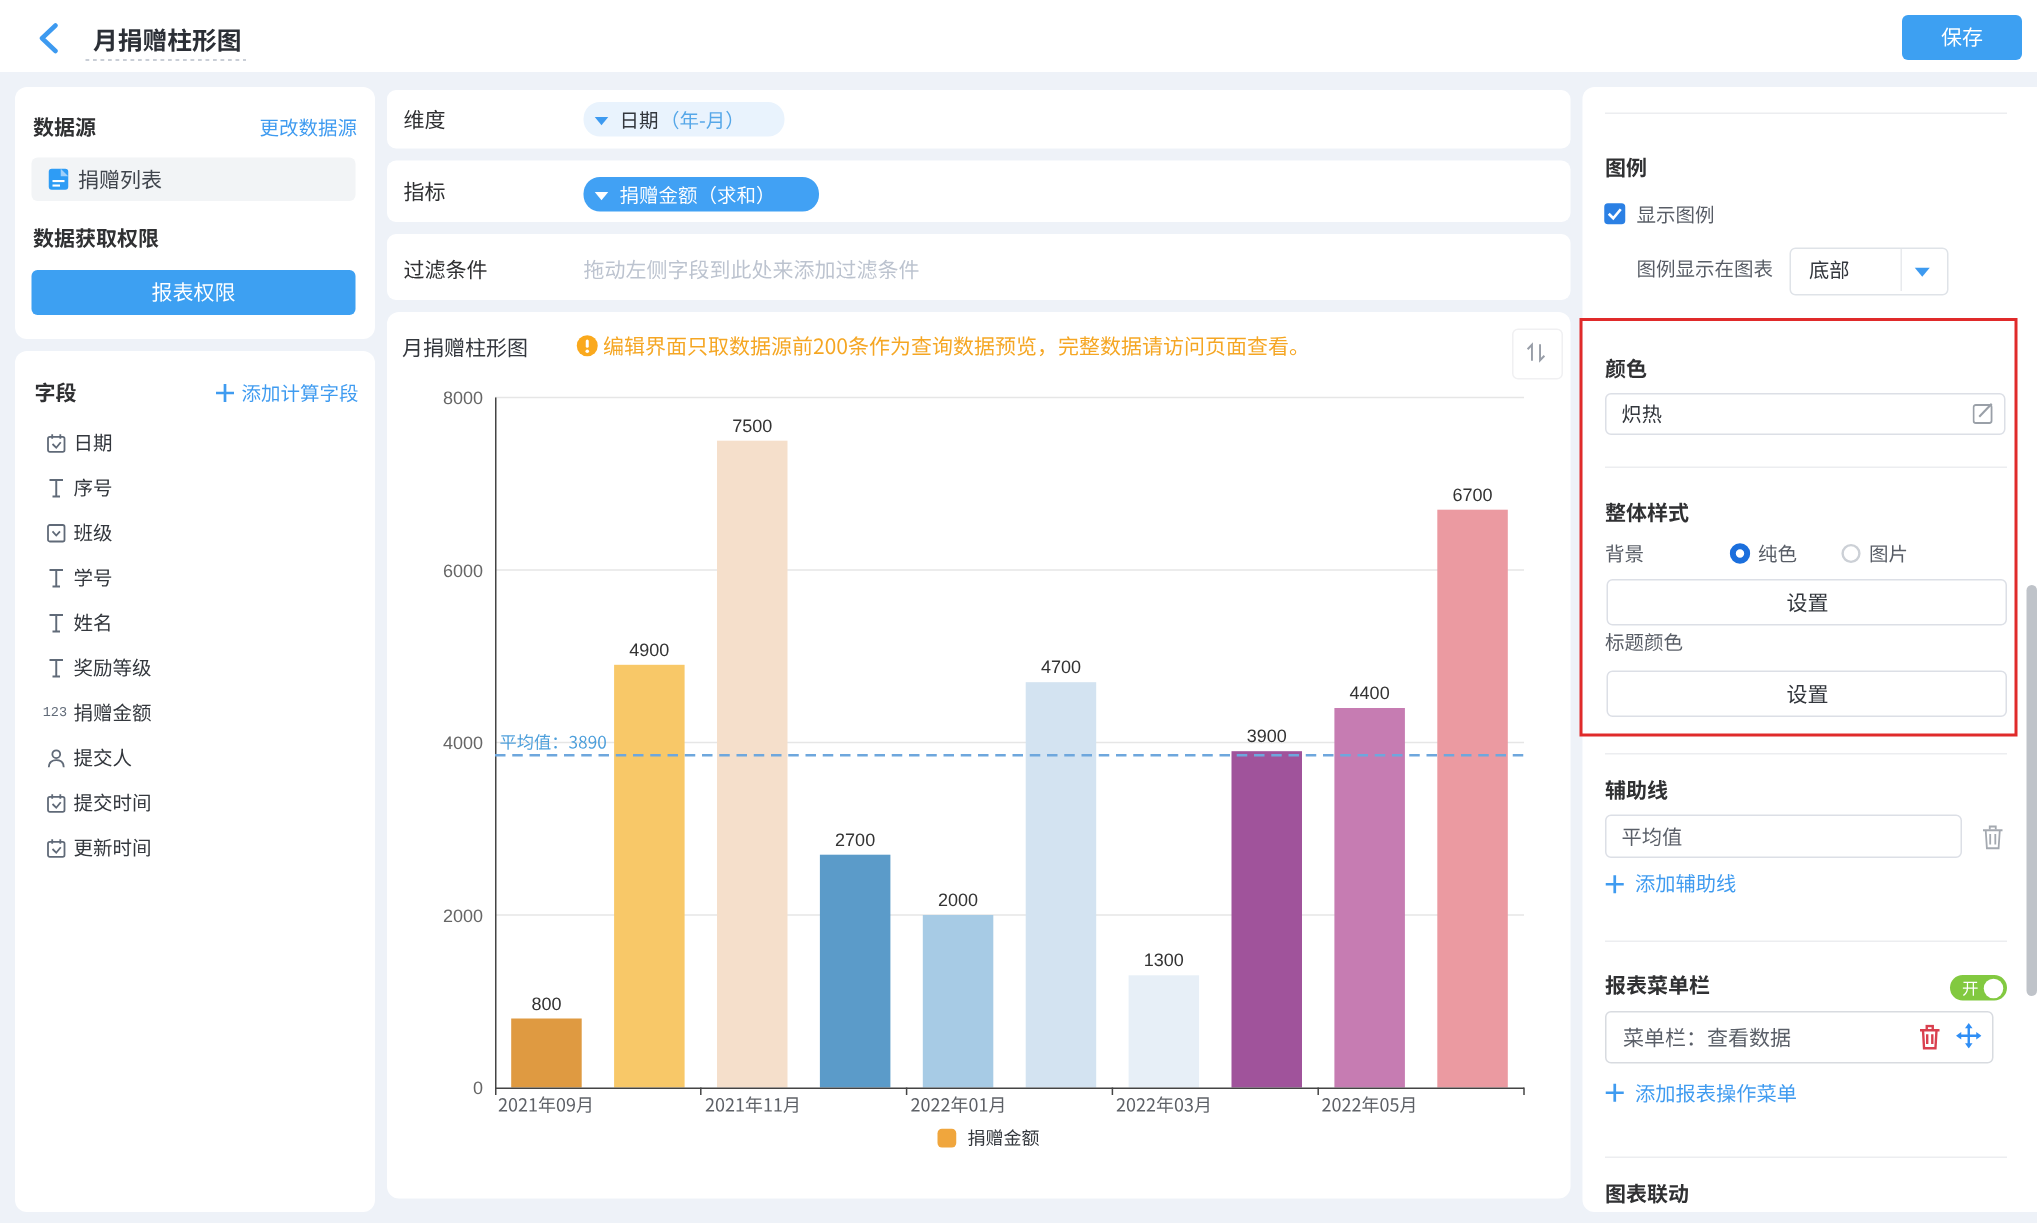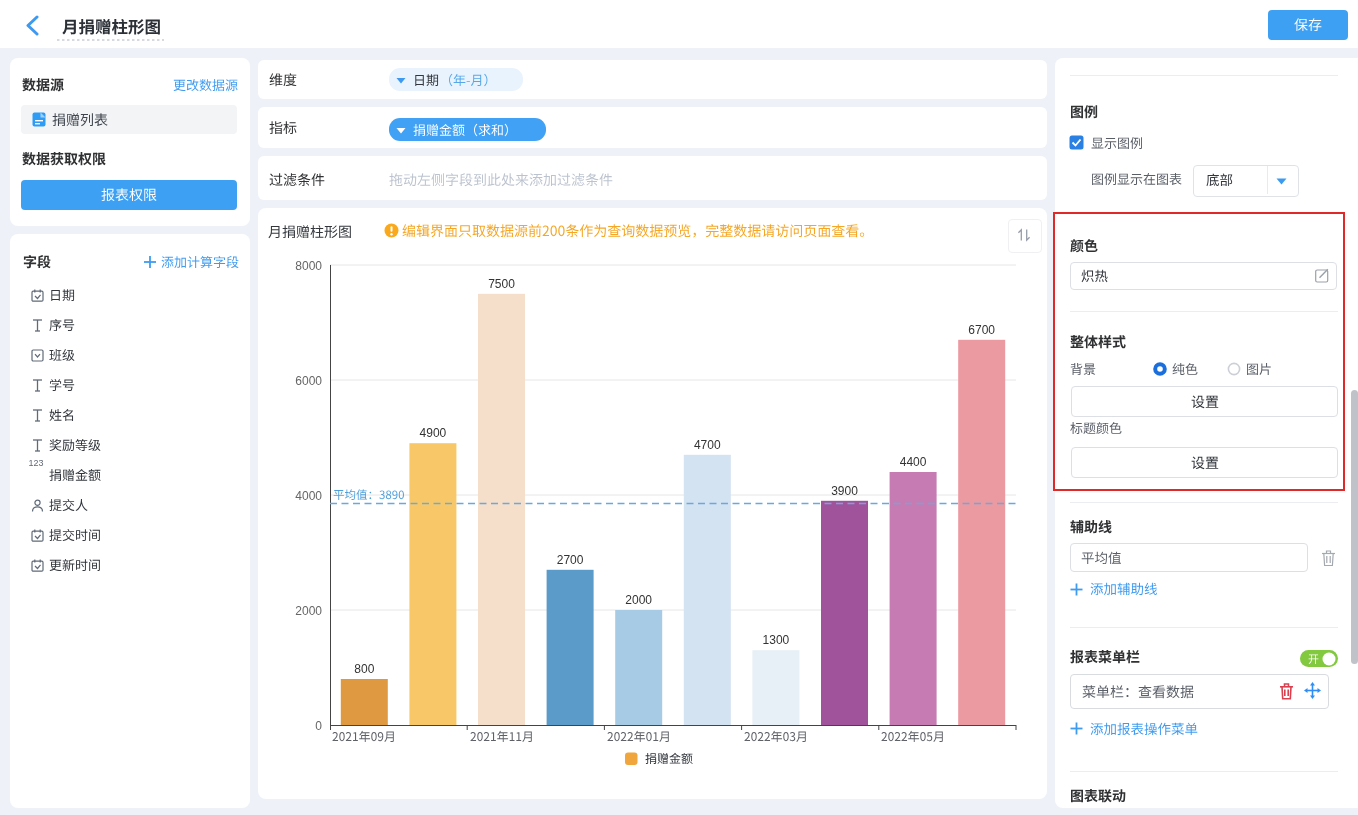--- a/index.html
+++ b/index.html
@@ -102,21 +102,21 @@
 <svg style="position:absolute;left:31.5px;top:439px" width="11" height="13" viewBox="0 0 11 13">
     <g stroke="#606a78" stroke-width="1.3" fill="none">
       <line x1="1" y1="1" x2="10" y2="1"></line>
       <line x1="5.5" y1="1" x2="5.5" y2="12"></line>
       <line x1="3" y1="12" x2="8" y2="12"></line>
     </g>
   </svg>
 <svg style="position:absolute;left:48.5px;top:449.5px;overflow:visible" width="1" height="1">
     <path transform="scale(0.0130,-0.0130)" d="M74 758C111 709 152 642 166 599L228 634C212 676 170 741 132 787ZM464 350C460 323 456 298 450 274H60V206H429C383 96 284 21 43 -18C57 -33 74 -62 79 -80C332 -37 444 50 499 177C574 32 710 -43 915 -74C925 -53 944 -23 961 -7C761 15 625 80 560 206H938V274H530C535 298 539 324 543 350ZM47 473 79 408C138 438 209 476 279 515V349H352V840H279V586C192 542 106 499 47 473ZM597 843C562 768 479 687 391 639C405 626 426 600 437 585C486 612 533 649 573 691H851C816 617 763 561 696 518C664 557 613 605 570 639L514 606C556 571 605 524 636 486C561 450 473 428 377 414C391 399 410 369 417 351C665 395 865 494 945 736L901 758L887 755H628C644 776 657 798 669 820ZM1677 824C1677 744 1677 666 1675 591H1562V521H1672C1662 289 1626 90 1500 -33C1518 -43 1544 -66 1556 -82C1690 54 1729 271 1741 521H1863C1853 160 1843 31 1820 2C1811 -10 1802 -13 1786 -13C1768 -13 1726 -13 1679 -9C1691 -28 1698 -57 1700 -78C1745 -80 1790 -81 1817 -78C1846 -75 1865 -66 1883 -41C1913 0 1923 138 1933 554C1933 565 1933 591 1933 591H1744C1746 666 1747 745 1747 824ZM1101 783V417C1101 278 1096 90 1031 -40C1048 -47 1079 -65 1092 -76C1161 61 1170 270 1170 418V538H1278C1274 297 1261 83 1144 -37C1162 -47 1185 -70 1196 -86C1293 15 1327 170 1340 353H1452C1442 120 1432 34 1414 13C1407 3 1399 1 1385 2C1371 1 1338 2 1301 5C1311 -12 1317 -38 1319 -57C1356 -59 1394 -60 1415 -57C1440 -55 1456 -48 1471 -28C1497 4 1507 102 1519 387C1519 396 1520 418 1520 418H1344L1347 538H1536V605H1170V714H1570V783ZM2578 845C2549 760 2495 680 2433 628L2460 611V542H2147V479H2460V389H2048V323H2665V235H2080V169H2665V10C2665 -4 2660 -8 2642 -9C2624 -10 2565 -10 2497 -8C2508 -28 2521 -58 2525 -79C2607 -79 2663 -78 2697 -68C2731 -56 2741 -35 2741 9V169H2929V235H2741V323H2956V389H2537V479H2861V542H2537V611H2521C2543 635 2564 662 2583 692H2651C2681 653 2710 606 2722 573L2787 601C2776 627 2755 660 2732 692H2945V756H2619C2631 779 2641 803 2650 828ZM2223 126C2288 83 2360 19 2393 -28L2451 19C2417 66 2343 128 2278 169ZM2186 845C2152 756 2096 669 2033 610C2051 601 2082 580 2096 568C2129 601 2161 644 2191 692H2231C2250 653 2268 608 2274 578L2341 603C2335 626 2321 660 2306 692H2488V756H2226C2237 779 2248 802 2257 826ZM3042 56 3060 -18C3155 18 3280 66 3398 113L3383 178C3258 132 3127 84 3042 56ZM3400 775V705H3512C3500 384 3465 124 3329 -36C3347 -46 3382 -70 3395 -82C3481 30 3528 177 3555 355C3589 273 3631 197 3680 130C3620 63 3548 12 3470 -24C3486 -36 3512 -64 3523 -82C3597 -45 3666 6 3726 73C3781 10 3844 -42 3915 -78C3926 -59 3949 -32 3966 -18C3894 16 3829 67 3773 130C3842 223 3895 341 3926 486L3879 505L3865 502H3763C3788 584 3817 689 3840 775ZM3587 705H3746C3722 611 3692 506 3667 436H3839C3814 339 3775 257 3726 187C3659 278 3607 386 3572 499C3579 564 3583 633 3587 705ZM3055 423C3070 430 3094 436 3223 453C3177 387 3134 334 3115 313C3084 275 3060 250 3038 246C3046 227 3057 192 3061 177C3083 193 3117 206 3384 286C3381 302 3379 331 3379 349L3183 294C3257 382 3330 487 3393 593L3330 631C3311 593 3289 556 3266 520L3134 506C3195 593 3255 703 3301 809L3232 841C3189 719 3113 589 3090 555C3067 521 3050 498 3031 493C3040 474 3051 438 3055 423Z" fill="#33373d"></path>
   </svg>
-<div style="position:absolute;left:28.5px;top:458px;font-size:9px;color:#606a78;font-family:Liberation Sans, sans-serif;letter-spacing:0px">123</div>
+<div style="position:absolute;left:28.5px;top:470px;font-size:9px;color:#606a78;font-family:Liberation Mono, monospace;letter-spacing:0px">123</div>
 <svg style="position:absolute;left:48.5px;top:479.5px;overflow:visible" width="1" height="1">
     <path transform="scale(0.0130,-0.0130)" d="M525 745H821V610H525ZM454 807V548H894V807ZM499 263H849V176H499ZM499 326V410H849V326ZM425 475V-79H499V113H849V8C849 -4 844 -9 831 -9C816 -10 768 -10 716 -8C726 -28 736 -58 739 -78C810 -78 858 -78 887 -66C916 -54 925 -33 925 8V475ZM189 840V638H48V568H189V351L36 311L58 238L189 276V9C189 -6 183 -10 169 -11C157 -11 113 -11 66 -10C76 -30 86 -60 89 -78C158 -79 199 -77 226 -65C252 -54 262 -33 262 9V298L395 338L385 407L262 372V568H392V638H262V840ZM1209 666V380C1209 253 1198 71 1040 -29C1053 -40 1071 -60 1080 -73C1249 42 1267 235 1267 380V666ZM1252 131C1297 79 1350 6 1374 -39L1422 0C1397 43 1343 113 1297 164ZM1085 793V177H1142V731H1339V180H1397V793ZM1516 599C1542 550 1570 486 1580 446L1625 463C1615 502 1586 565 1557 612ZM1786 615C1772 570 1744 504 1723 462L1762 447C1784 486 1813 545 1836 597ZM1544 105H1808V25H1544ZM1544 163V249H1808V163ZM1441 709V361H1913V709H1797C1821 742 1847 781 1870 818L1800 843C1783 804 1753 748 1727 709H1574L1625 728C1613 760 1589 807 1563 841L1503 820C1525 787 1549 741 1559 709ZM1479 308V-73H1544V-33H1808V-69H1876V308ZM1502 651H1649V418H1502ZM1701 651H1849V418H1701ZM2198 218C2236 161 2275 82 2291 34L2356 62C2340 111 2299 187 2260 242ZM2733 243C2708 187 2663 107 2628 57L2685 33C2721 79 2767 152 2804 215ZM2499 849C2404 700 2219 583 2030 522C2050 504 2070 475 2082 453C2136 473 2190 497 2241 526V470H2458V334H2113V265H2458V18H2068V-51H2934V18H2537V265H2888V334H2537V470H2758V533C2812 502 2867 476 2919 457C2931 477 2954 506 2972 522C2820 570 2642 674 2544 782L2569 818ZM2746 540H2266C2354 592 2435 656 2501 729C2568 660 2655 593 2746 540ZM3693 493C3689 183 3676 46 3458 -31C3471 -43 3489 -67 3496 -84C3732 2 3754 161 3759 493ZM3738 84C3804 36 3888 -33 3930 -77L3972 -24C3930 17 3843 84 3778 130ZM3531 610V138H3595V549H3850V140H3916V610H3728C3741 641 3755 678 3768 714H3953V780H3515V714H3700C3690 680 3675 641 3663 610ZM3214 821C3227 798 3242 770 3254 744H3061V593H3127V682H3429V593H3497V744H3333C3319 773 3299 809 3282 837ZM3126 233V-73H3194V-40H3369V-71H3439V233ZM3194 21V172H3369V21ZM3149 416 3224 376C3168 337 3104 305 3039 284C3050 270 3064 236 3070 217C3146 246 3221 287 3288 341C3351 305 3412 268 3450 241L3501 293C3462 319 3402 354 3339 387C3388 436 3430 492 3459 555L3418 582L3403 579H3250C3262 598 3272 618 3281 637L3213 649C3184 582 3126 502 3040 444C3054 434 3075 412 3084 397C3135 433 3177 476 3210 520H3364C3342 483 3312 450 3278 419L3197 461Z" fill="#33373d"></path>
   </svg>
 <svg style="position:absolute;left:30.5px;top:499px" width="13" height="13" viewBox="0 0 13 13">
     <circle cx="6.5" cy="3.8" r="2.6" fill="none" stroke="#606a78" stroke-width="1.2"></circle>
     <path d="M1.5 12.5 C1.5 9 4 7.8 6.5 7.8 C9 7.8 11.5 9 11.5 12.5" fill="none" stroke="#606a78" stroke-width="1.2"></path>
   </svg>
 <svg style="position:absolute;left:48.5px;top:509.5px;overflow:visible" width="1" height="1">
     <path transform="scale(0.0130,-0.0130)" d="M478 617H812V538H478ZM478 750H812V671H478ZM409 807V480H884V807ZM429 297C413 149 368 36 279 -35C295 -45 324 -68 335 -80C388 -33 428 28 456 104C521 -37 627 -65 773 -65H948C951 -45 961 -14 971 3C936 2 801 2 776 2C742 2 710 3 680 8V165H890V227H680V345H939V408H364V345H609V27C552 52 508 97 479 181C487 215 493 251 498 289ZM164 839V638H40V568H164V348C113 332 66 319 29 309L48 235L164 273V14C164 0 159 -4 147 -4C135 -5 96 -5 53 -4C62 -24 72 -55 74 -73C137 -74 176 -71 200 -59C225 -48 234 -27 234 14V296L345 333L335 401L234 370V568H345V638H234V839ZM1318 597C1258 521 1159 442 1070 392C1087 380 1115 351 1129 336C1216 393 1322 483 1391 569ZM1618 555C1711 491 1822 396 1873 332L1936 382C1881 445 1768 536 1677 598ZM1352 422 1285 401C1325 303 1379 220 1448 152C1343 72 1208 20 1047 -14C1061 -31 1085 -64 1093 -82C1254 -42 1393 16 1503 102C1609 16 1744 -42 1910 -74C1920 -53 1941 -22 1958 -5C1797 21 1663 74 1559 151C1630 220 1686 303 1727 406L1652 427C1618 335 1568 260 1503 199C1437 261 1387 336 1352 422ZM1418 825C1443 787 1470 737 1485 701H1067V628H1931V701H1517L1562 719C1549 754 1516 809 1489 849ZM2457 837C2454 683 2460 194 2043 -17C2066 -33 2090 -57 2104 -76C2349 55 2455 279 2502 480C2551 293 2659 46 2910 -72C2922 -51 2944 -25 2965 -9C2611 150 2549 569 2534 689C2539 749 2540 800 2541 837Z" fill="#33373d"></path>
   </svg>

